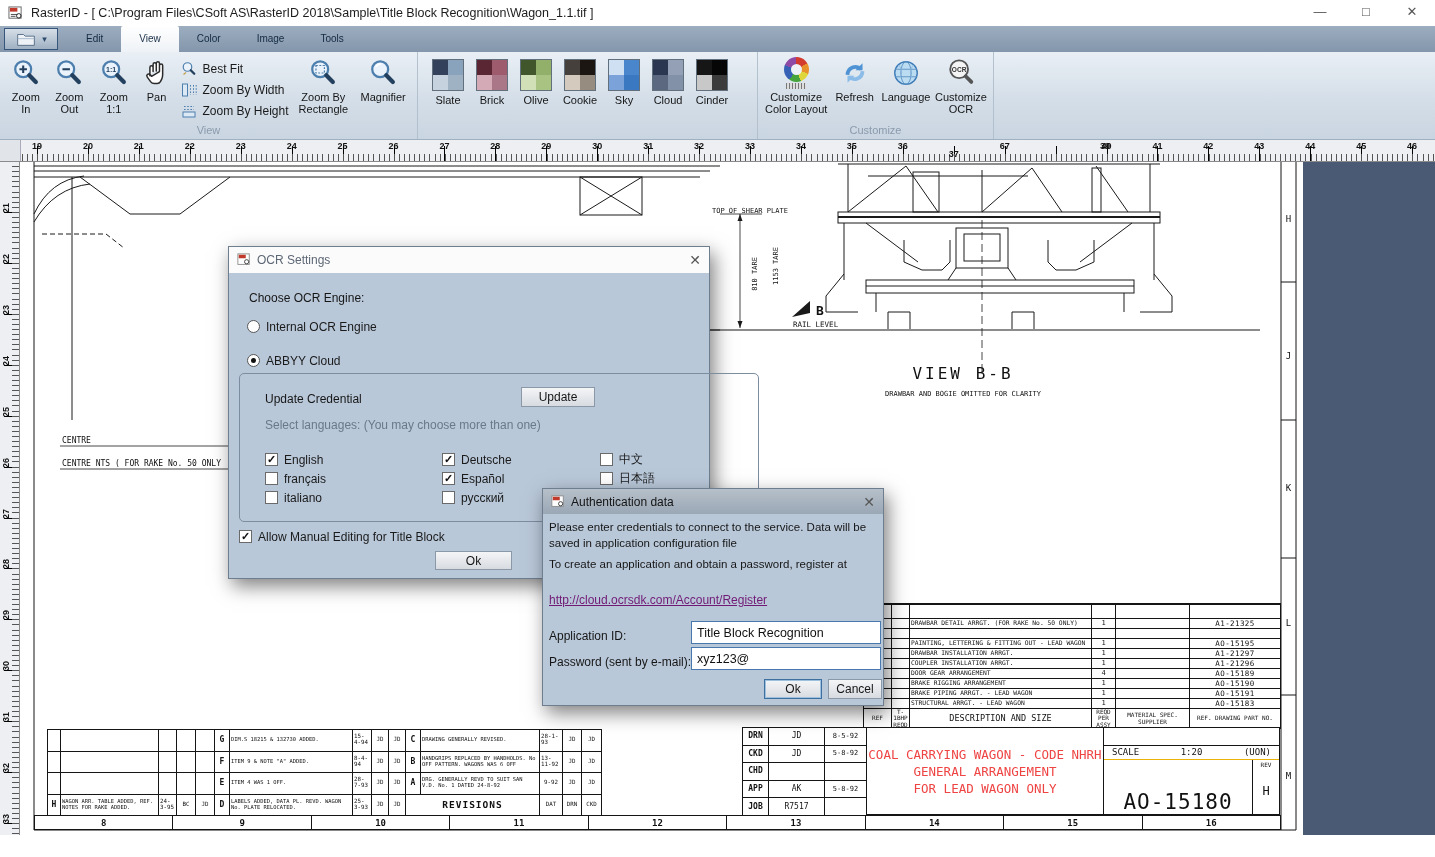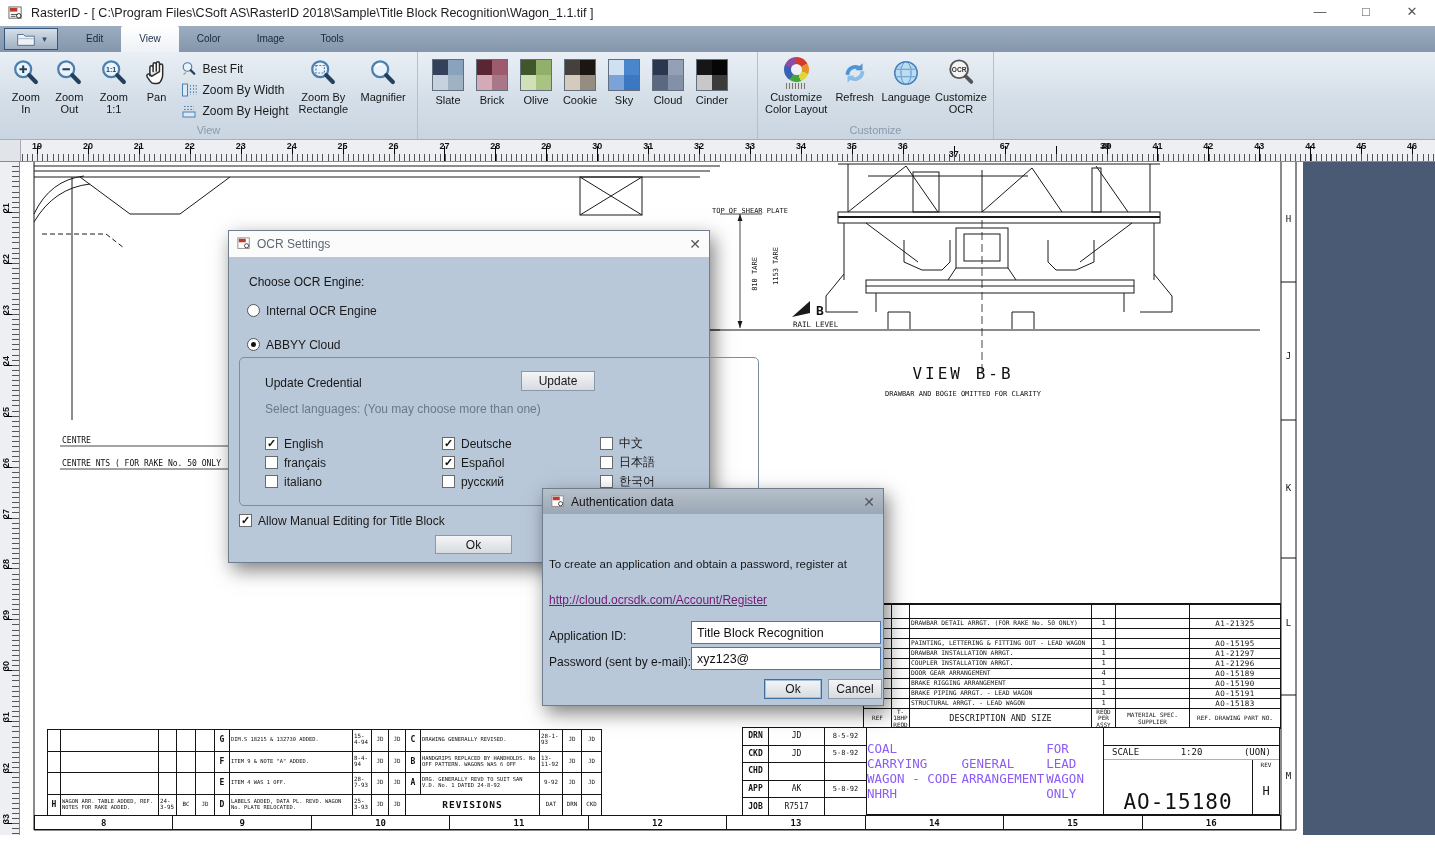--- a/index.html
+++ b/index.html
@@ -90,22 +90,22 @@
   .vl{font-size:8px;font-weight:bold;}
   .vd{justify-content:flex-start;font-size:5.4px;white-space:normal;text-align:left;line-height:1.08;}
   .vs{font-size:5.8px;}
   .vh{font-size:9.5px;font-weight:bold;letter-spacing:1px;}
   .tk{font-size:8px;font-weight:bold;} .tv{font-size:8px;} .td{font-size:7px;}
 
   #title-block{position:absolute;left:722px;top:565px;width:538px;height:88px;display:flex;z-index:2;background:#fff;}
   #tb-left{position:relative;display:grid;grid-template-columns:26px 56px 42px;grid-template-rows:repeat(5,17.6px);
            border-left:1px solid #151515;border-top:1px solid #151515;box-sizing:border-box;}
   #tb-center{width:237px;border:1px solid #151515;border-left:none;box-sizing:border-box;
-             display:flex;flex-direction:row;align-items:center;justify-content:center;gap:2px;
-             font-family:"DejaVu Sans Mono",monospace;font-size:12.5px;color:#8b5cf6;}
+             display:flex;flex-direction:column;align-items:center;justify-content:center;gap:2px;
+             font-family:"DejaVu Sans Mono",monospace;font-size:12.5px;color:#ef4444;}
   #tb-right{flex:1;border:1px solid #151515;border-left:none;box-sizing:border-box;display:flex;flex-direction:column;
             font-family:"DejaVu Sans Mono",monospace;color:#111;}
   .tb-topbox{height:28px;border-bottom:1px solid #151515;}
   .tb-scale{height:22px;border-bottom:1px solid #eab308;display:flex;align-items:center;
             justify-content:space-between;padding:0 8px;font-size:9px;}
   .tb-num{flex:1;display:flex;}
   .tb-dwgno{flex:1;display:flex;align-items:center;justify-content:center;
             font-size:21px;letter-spacing:1px;margin-top:30px;}
   .tb-rev{width:26px;border-left:1px solid #151515;display:flex;flex-direction:column;align-items:center;}
   .tb-rev .r1{font-size:6px;padding-top:1px;} .tb-rev .r2{font-size:12px;flex:1;display:flex;align-items:center;}
@@ -114,21 +114,21 @@
                  border-left:1px solid #151515;border-top:1px solid #151515;border-bottom:1px solid #151515;
                  box-sizing:border-box;background:#fff;z-index:2;}
   .snum{flex:1;border-right:1px solid #151515;display:flex;align-items:center;justify-content:center;
         font-family:"DejaVu Sans Mono",monospace;font-size:9px;font-weight:bold;color:#111;}
 
   
   .dlg{position:absolute;background:#b9c8d9;border:1px solid #6e7e8e;box-sizing:border-box;
        box-shadow:4px 7px 18px rgba(0,0,0,.5);}
   .dlg-title{height:26px;display:flex;align-items:center;gap:6px;padding:0 8px;box-sizing:border-box;}
   .dlg-x{margin-left:auto;color:#555;font-size:14px;line-height:1;}
-  #ocr-dialog{left:228px;top:230px;width:482px;height:333px;z-index:20;}
+  #ocr-dialog{left:228px;top:246px;width:482px;height:333px;z-index:20;}
   #ocr-dialog .dlg-title{background:#fbfbfb;color:#5d6775;font-size:12px;}
   #auth-dialog{left:542px;top:488px;width:342px;height:218px;z-index:30;}
   #auth-dialog .dlg-title{height:25px;background:linear-gradient(#b6c0ca,#9aa7b5);color:#141414;font-size:12px;}
   .abs{position:absolute;}
   .lbl{font-size:12px;color:#161616;}
   .lbl.gray{color:#68798a;}
   .cbrow{display:flex;align-items:center;gap:6px;height:19px;font-size:12px;}
   .box{width:13px;height:13px;background:#fff;border:1px solid #6a6a6a;box-sizing:border-box;
        font-size:11px;line-height:11px;text-align:center;color:#111;flex:0 0 13px;}
   .box.on::after{content:"✓";font-weight:bold;}
@@ -776,20 +776,21 @@
   <div class="dlg" id="auth-dialog">
     <div class="dlg-title">
       <svg width="14" height="14" viewBox="0 0 16 16">
         <rect x="1" y="1" width="13" height="12" fill="#fff" stroke="#888"></rect>
         <rect x="2" y="2" width="8" height="4" fill="#c0392b"></rect>
         <circle cx="11" cy="10" r="2.4" fill="none" stroke="#333"></circle>
       </svg>
       <span>Authentication data</span>
       <span class="dlg-x">✕</span>
     </div>
+    <div class="abs msg" style="left:6px;top:31px;width:330px">Please enter credentials to connect to the service. Data will be saved in application configuration file</div>
     <div class="abs msg" style="left:6px;top:68px;width:330px">To create an application and obtain a password, register at</div>
     <a class="link abs" style="left:6px;top:104px">http://cloud.ocrsdk.com/Account/Register</a>
     <div class="abs lbl" style="left:6px;top:140px">Application ID:</div>
     <input class="inp" style="left: 148px; top: 132px; width: 190px; height: 23px;" readonly="" value="Title Block Recognition">
     <div class="abs lbl" style="left:6px;top:166px">Password (sent by e-mail):</div>
     <input class="inp" style="left: 148px; top: 158px; width: 190px; height: 23px;" readonly="" value="xyz123@">
     <button class="btn primary abs" style="left:221px;top:190px;width:58px;height:20px">Ok</button>
     <button class="btn abs" style="left:285px;top:190px;width:54px;height:20px">Cancel</button>
   </div>
 

